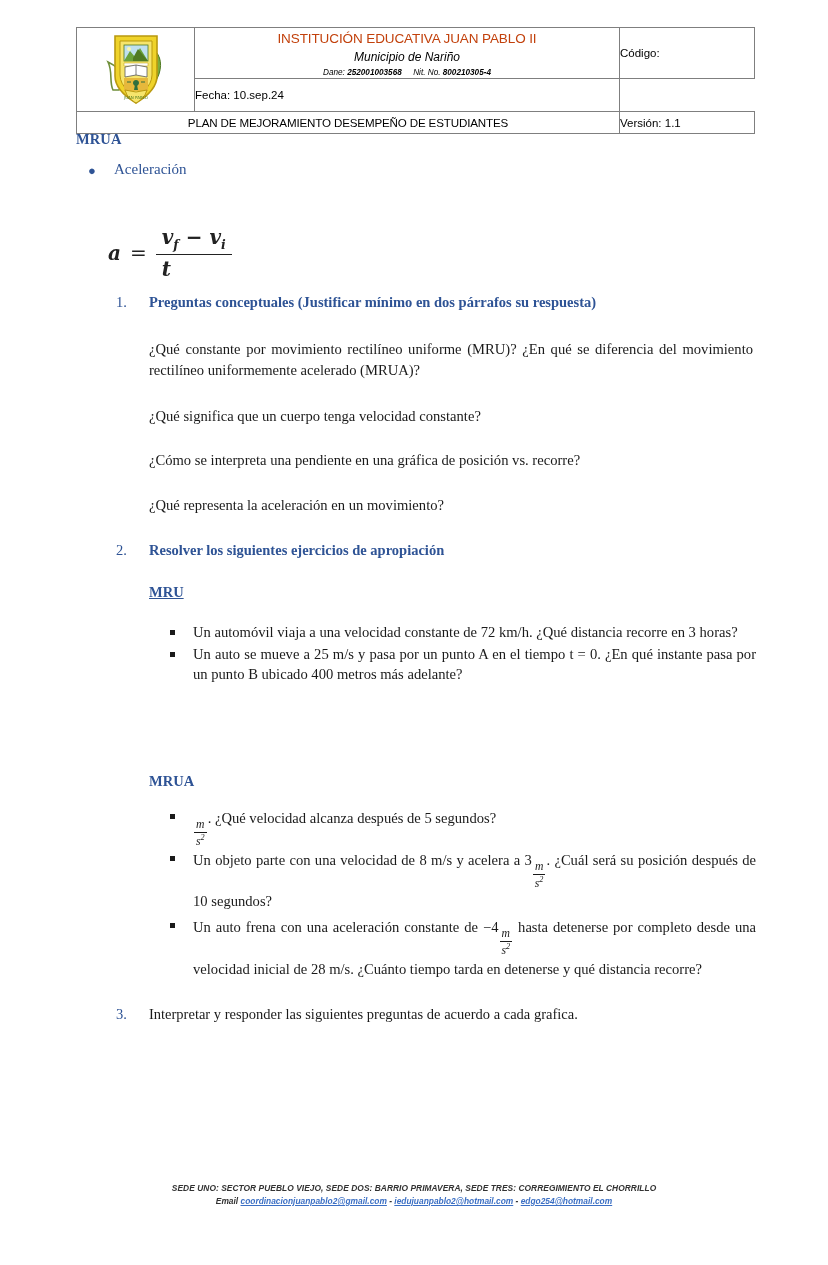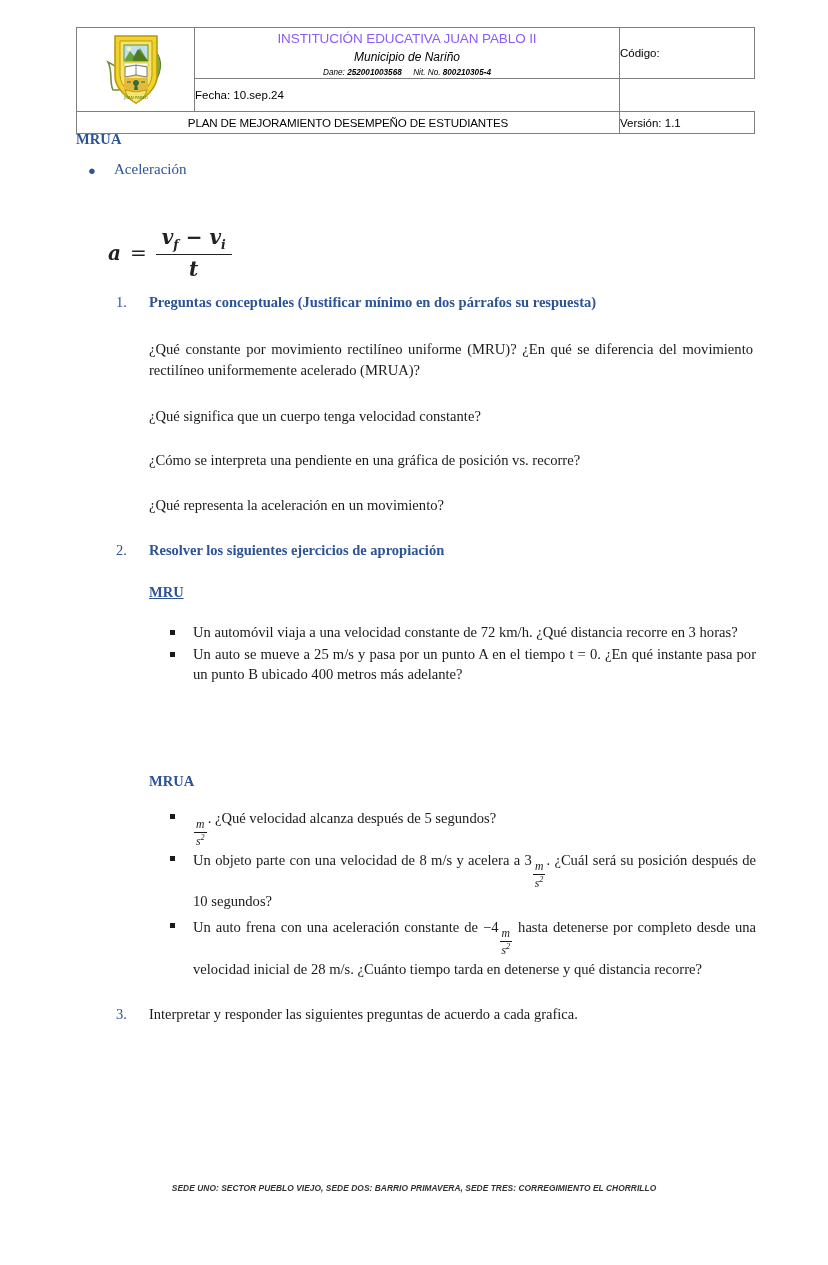--- a/index.html
+++ b/index.html
@@ -52,21 +52,21 @@
   .title-cell {
     width: 424px;
     text-align: center;
     padding: 5px 6px 4px 6px;
   }
   .org-name {
     font-family: "Liberation Sans", sans-serif;
     font-size: 13.5px;
     letter-spacing: -0.1px;
     line-height: 1.35;
-    color: #8b5cf6;
+    color: #c2410c;
   }
   .org-muni {
     font-family: "Liberation Sans", sans-serif;
     font-style: italic;
     font-size: 12px;
     line-height: 1.4;
     margin-top: 1px;
     color: #000;
   }
   .org-ids {
@@ -139,21 +139,20 @@
     font-size: 20px;
     color: #222;
     display: flex;
     align-items: center;
   }
   .formula .var { font-style: italic; font-weight: bold; }
   .formula .eq { margin: 0 9px; font-weight: normal; }
   .frac {
     display: inline-flex;
     flex-direction: column;
-    align-items: center;
     vertical-align: middle;
   }
   .frac .num {
     padding: 0 6px 2px 6px;
     font-style: italic;
     font-weight: bold;
     white-space: nowrap;
   }
   .frac .bar {
     width: 100%;
@@ -404,15 +403,23 @@
 
     <div class="num-item" style="left:116px; top:880px; width:640px;">
       <span class="n">3.</span>
       <span class="t num-plain">Interpretar y responder las siguientes preguntas de acuerdo a cada grafica.</span>
     </div>
 
   </div>
 
   <div class="footer">
     <div class="footer-line1">SEDE UNO: SECTOR PUEBLO VIEJO, SEDE DOS: BARRIO PRIMAVERA, SEDE TRES: CORREGIMIENTO EL CHORRILLO</div>
+    <div class="footer-line2">
+      <span class="sep">Email</span>
+      <span class="mail">coordinacionjuanpablo2@gmail.com</span>
+      <span class="sep">-</span>
+      <span class="mail">iedujuanpablo2@hotmail.com</span>
+      <span class="sep">-</span>
+      <span class="mail">edgo254@hotmail.com</span>
+    </div>
   </div>
 
 </div>
 
 </body></html>

